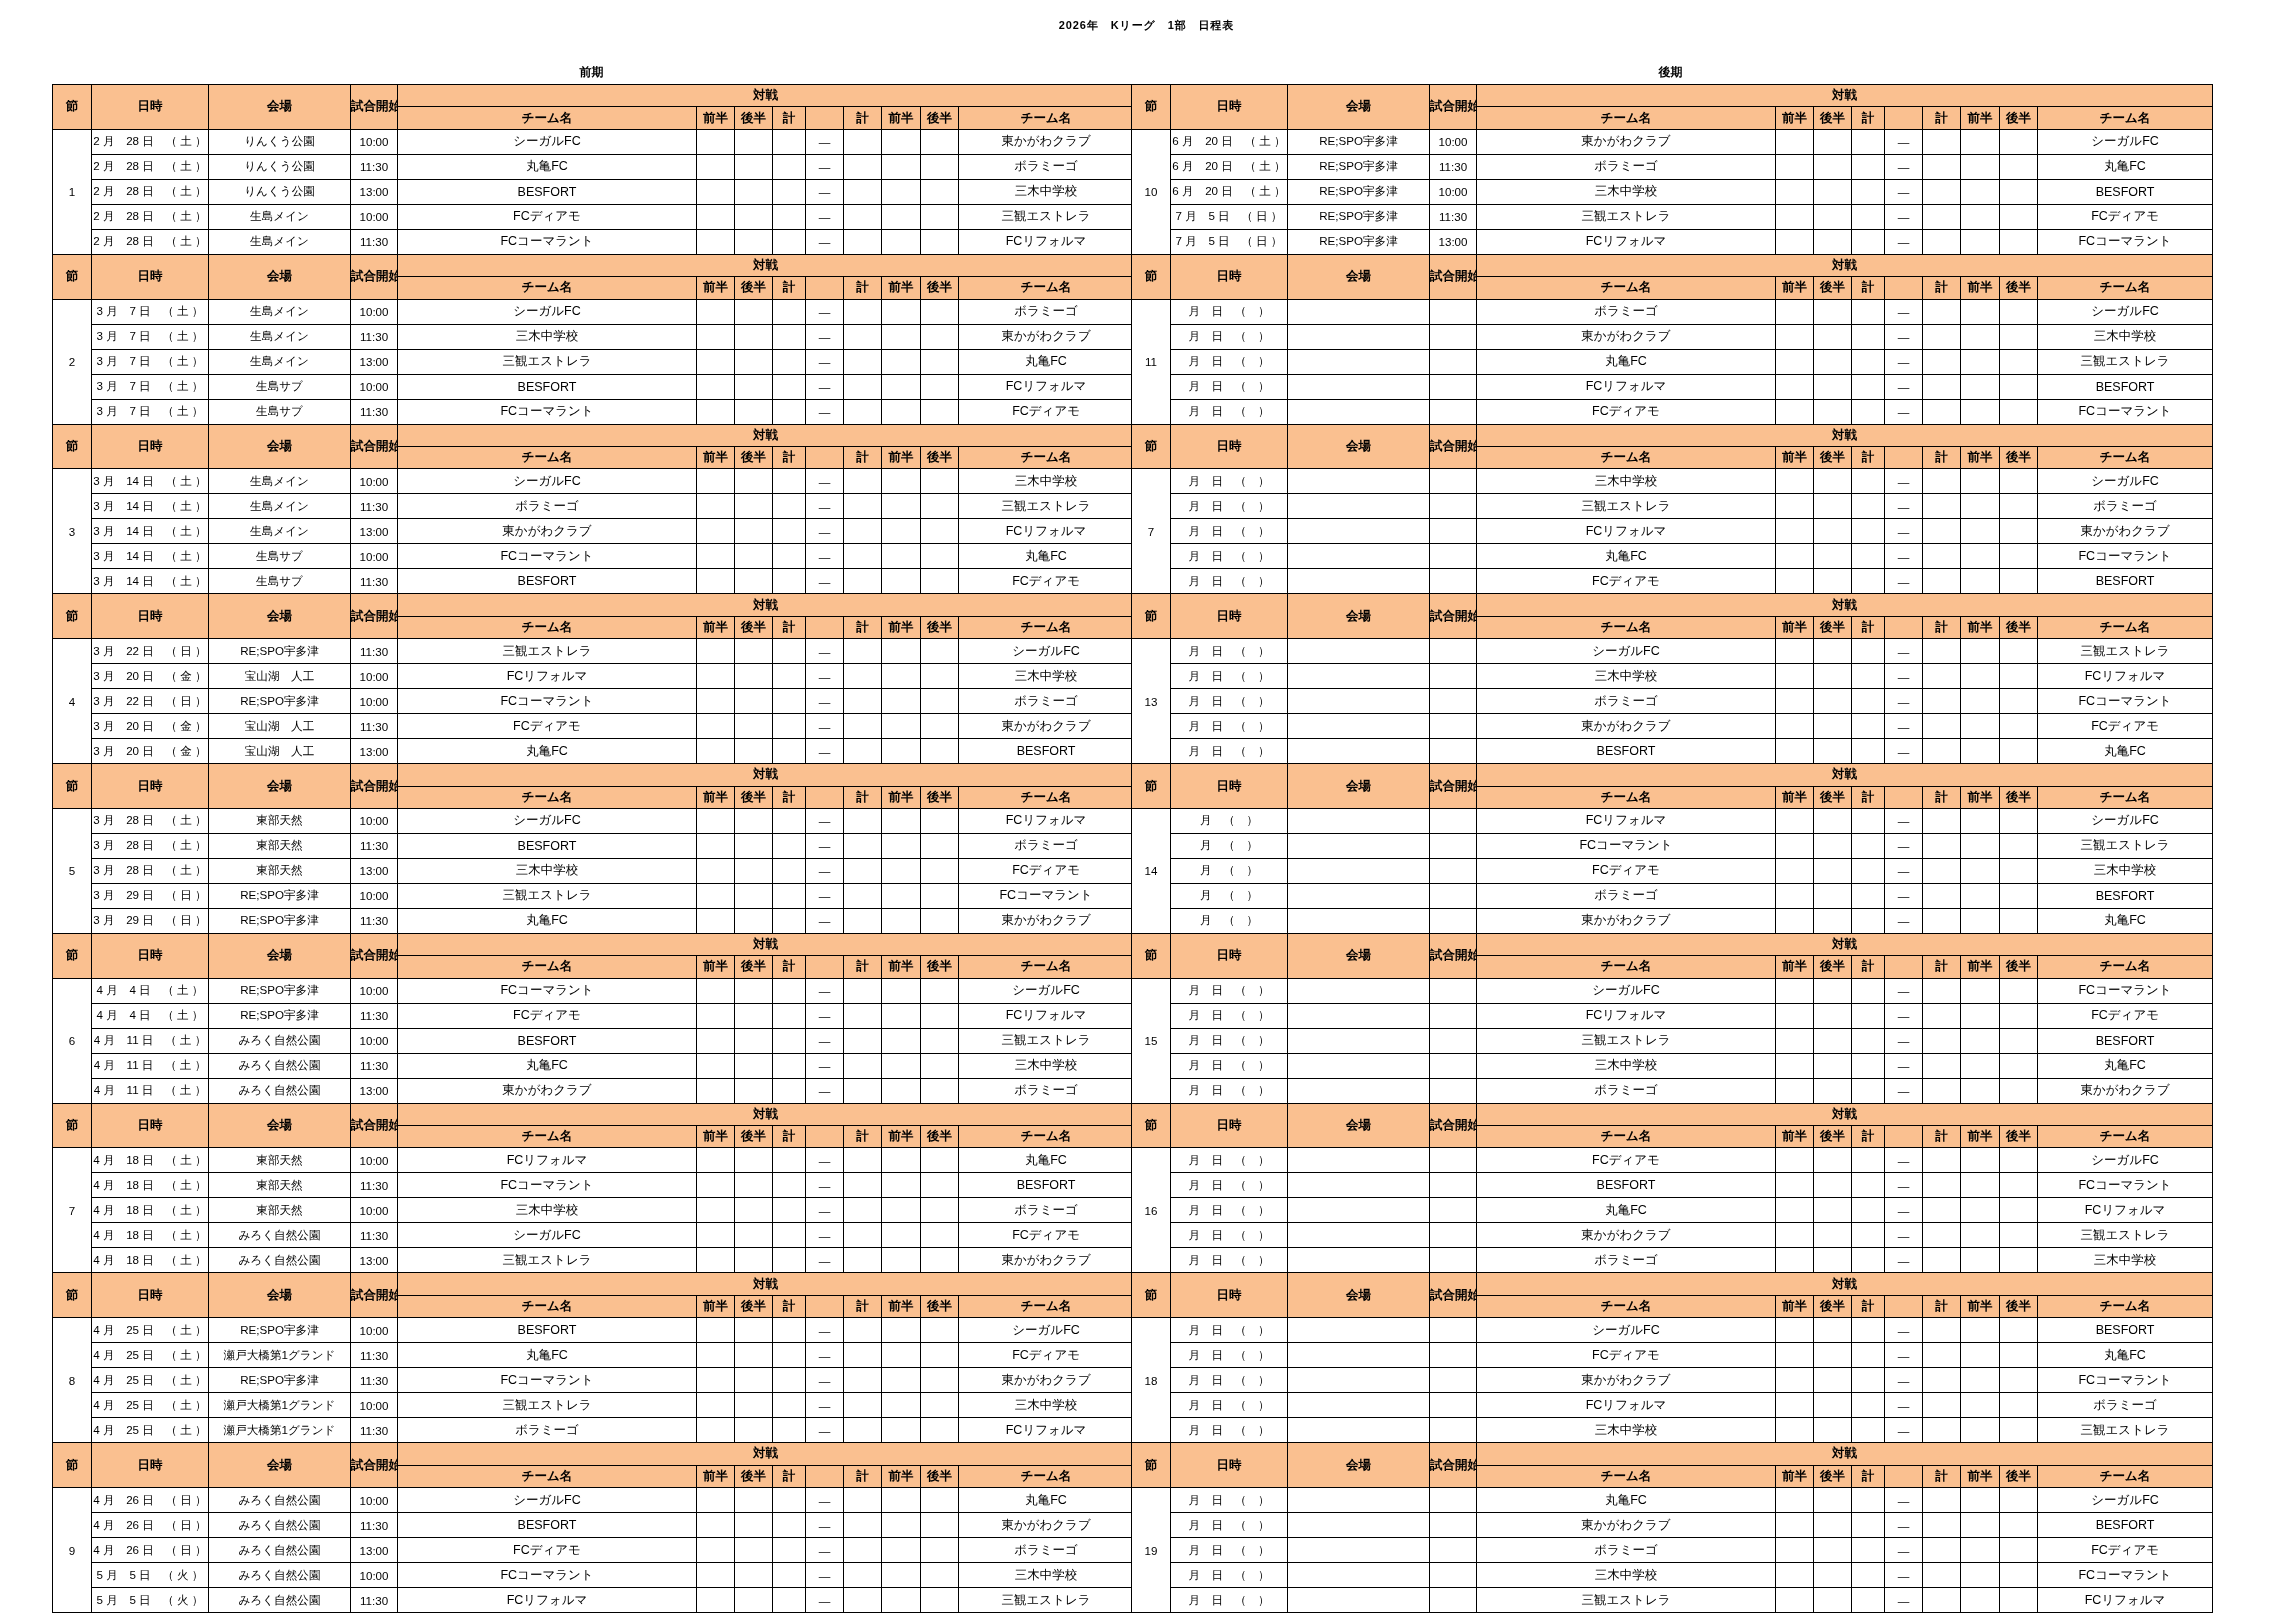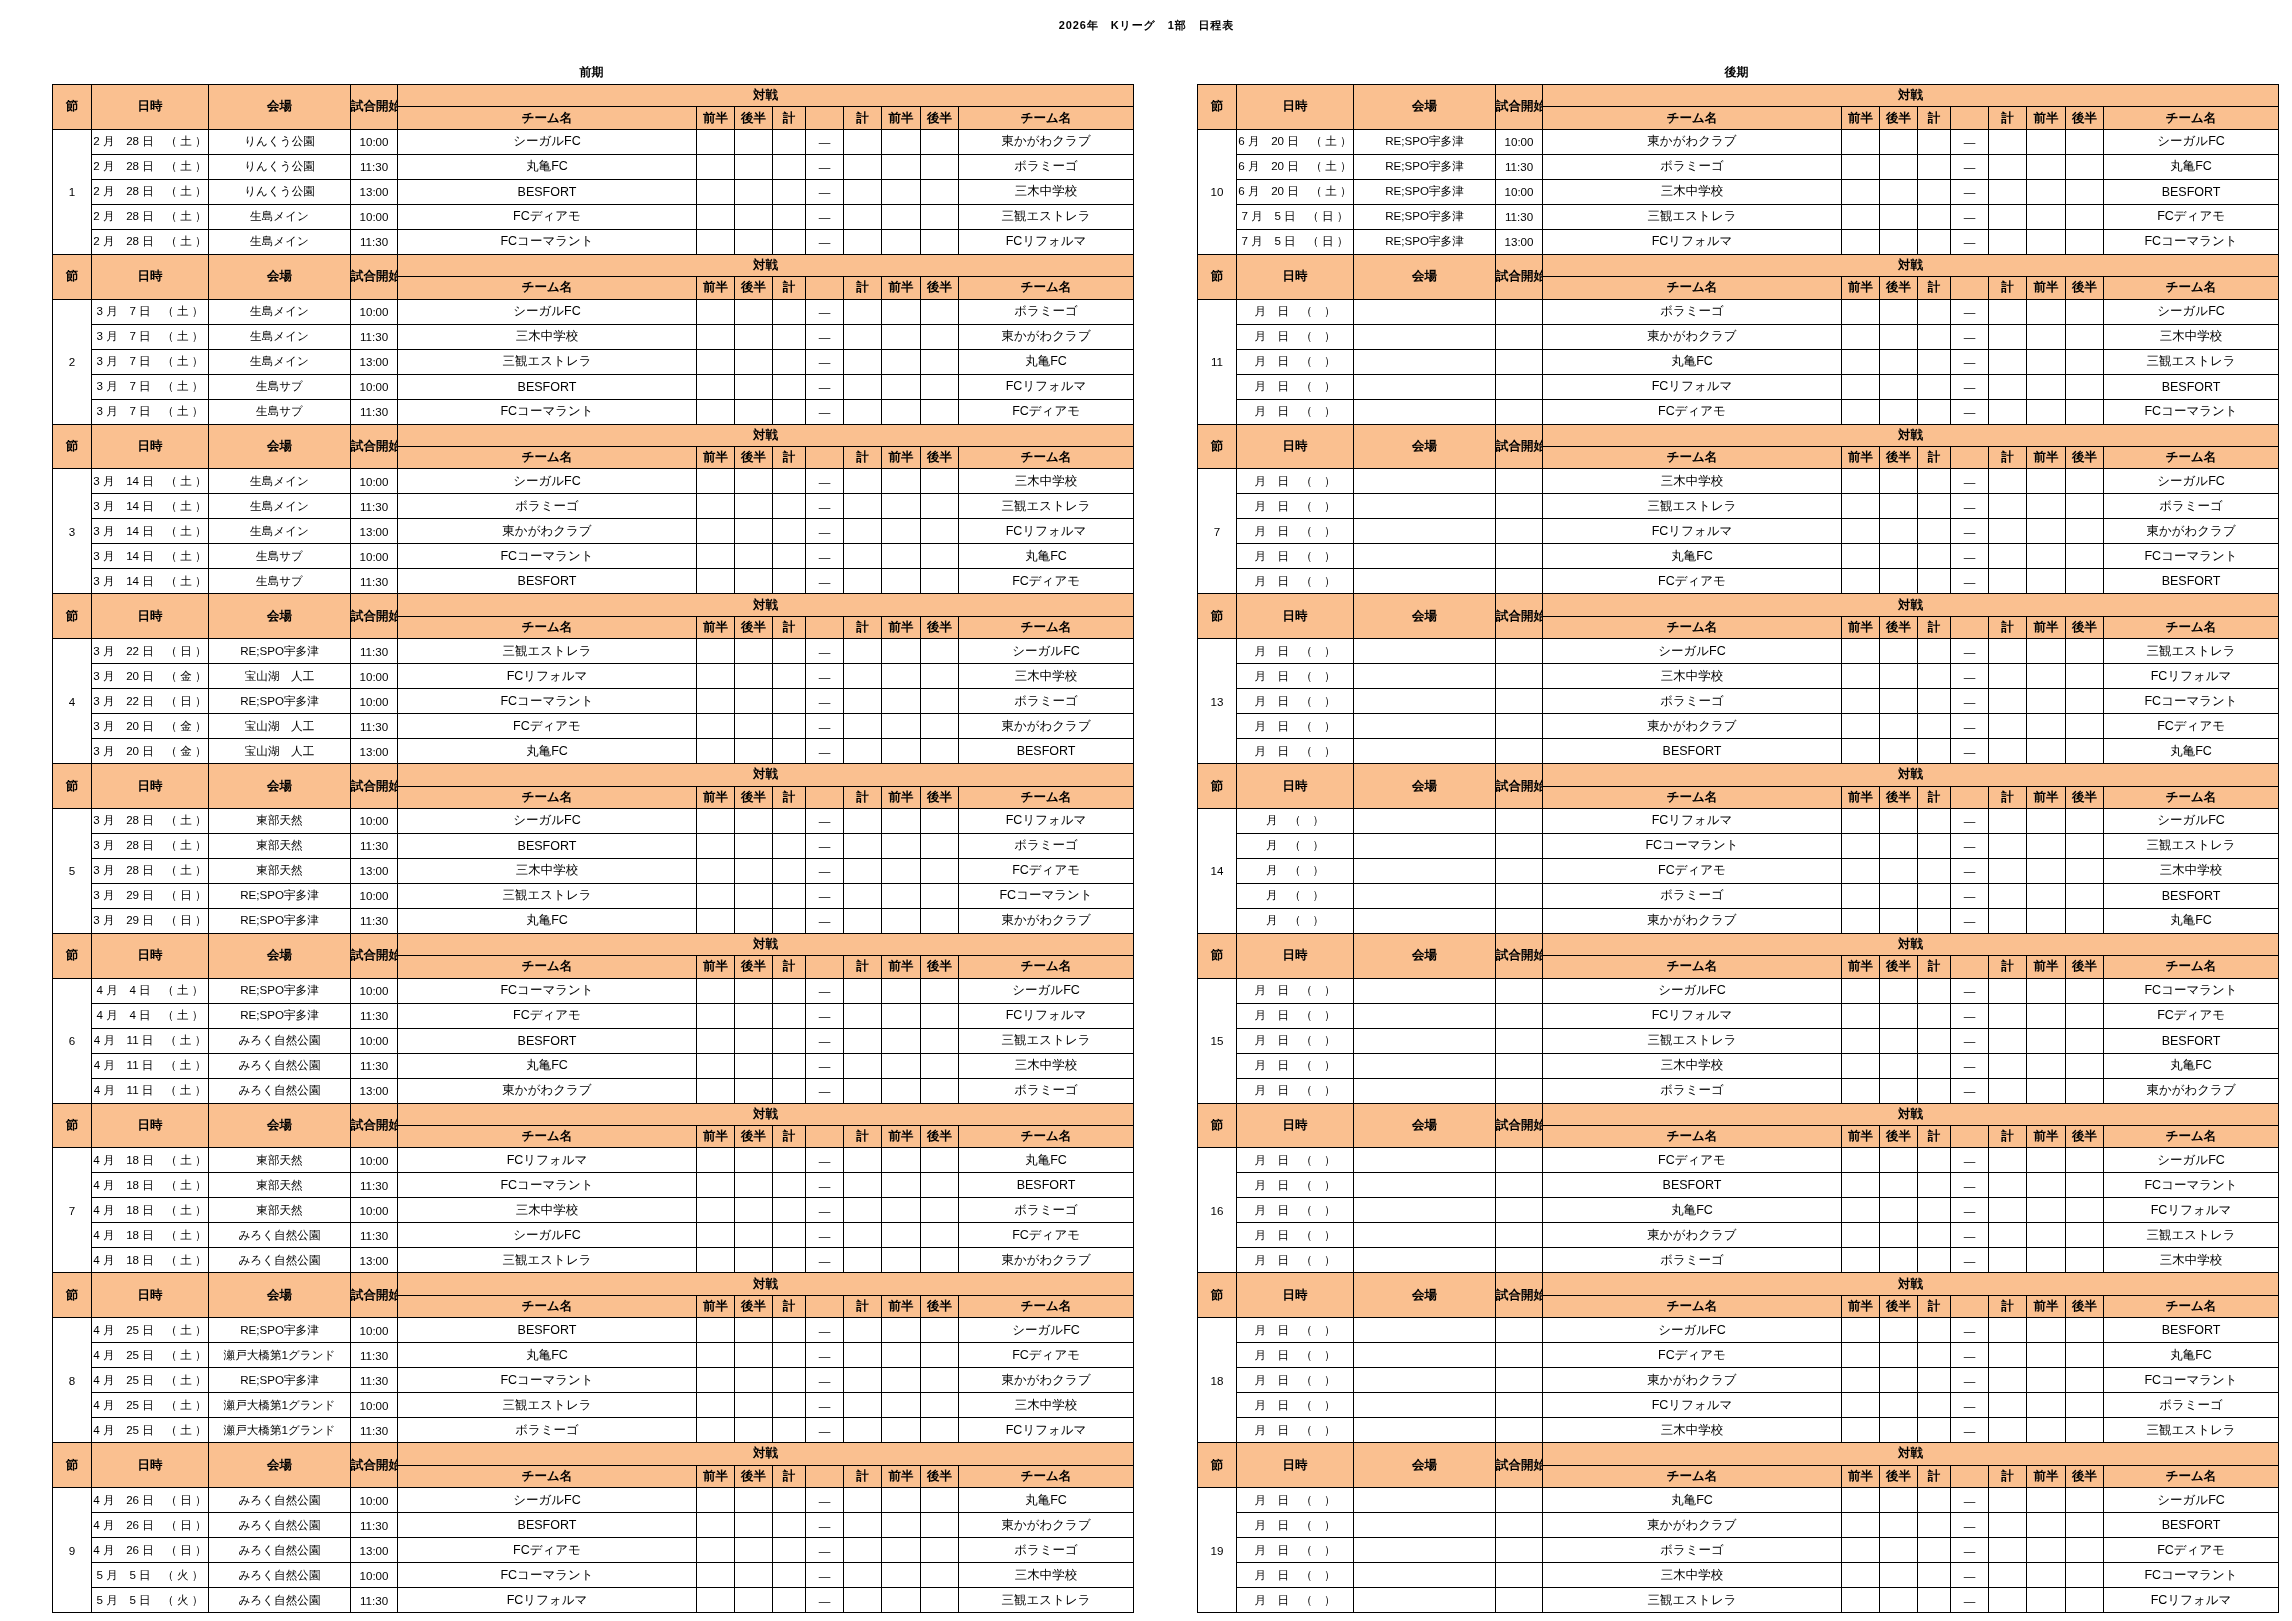--- a/index.html
+++ b/index.html
@@ -2,21 +2,21 @@
 <html style="font-size:14.3px"><head>
 <meta charset="utf-8">
 <style>
   html,body { margin:0; padding:0; background:#fff; }
   body { width:2293px; height:1621px; font-family:"Liberation Sans","DejaVu Sans",sans-serif; color:#000; }
   .page { position:relative; width:2293px; height:1621px; background:#fff; overflow:hidden; }
   .title { position:absolute; top:18px; left:0; width:2293px; text-align:center;
            font-size:11px; font-weight:bold; letter-spacing:0.9px; }
   .half { position:absolute; top:61px; }
   #half-left  { left:52px; }
-  #half-right { left:1197px; }
+  #half-right { left:1131px; }
   .half-label { width:1079px; text-align:center; font-size:12px; font-weight:bold; height:23px; line-height:23px; }
   table { border-collapse:collapse; table-layout:fixed; width:1079px; border:1.8px solid #000; background:#fff; }
   th,td { border:0.9px solid #000; padding:0; margin:0; text-align:center; vertical-align:middle;
           overflow:hidden; white-space:nowrap; }
   tr.hrow { height:22.4px; }
   tr.drow { height:25px; }
   tr.hrow th { background:#FAC090; font-weight:bold; font-size:12.5px; }
   th.h-kick { font-size:11.2px;text-align:right; }
   td { font-size:12.5px; }
   td.c-date, td.c-venue, td.c-kick { font-size:11.6px; }

